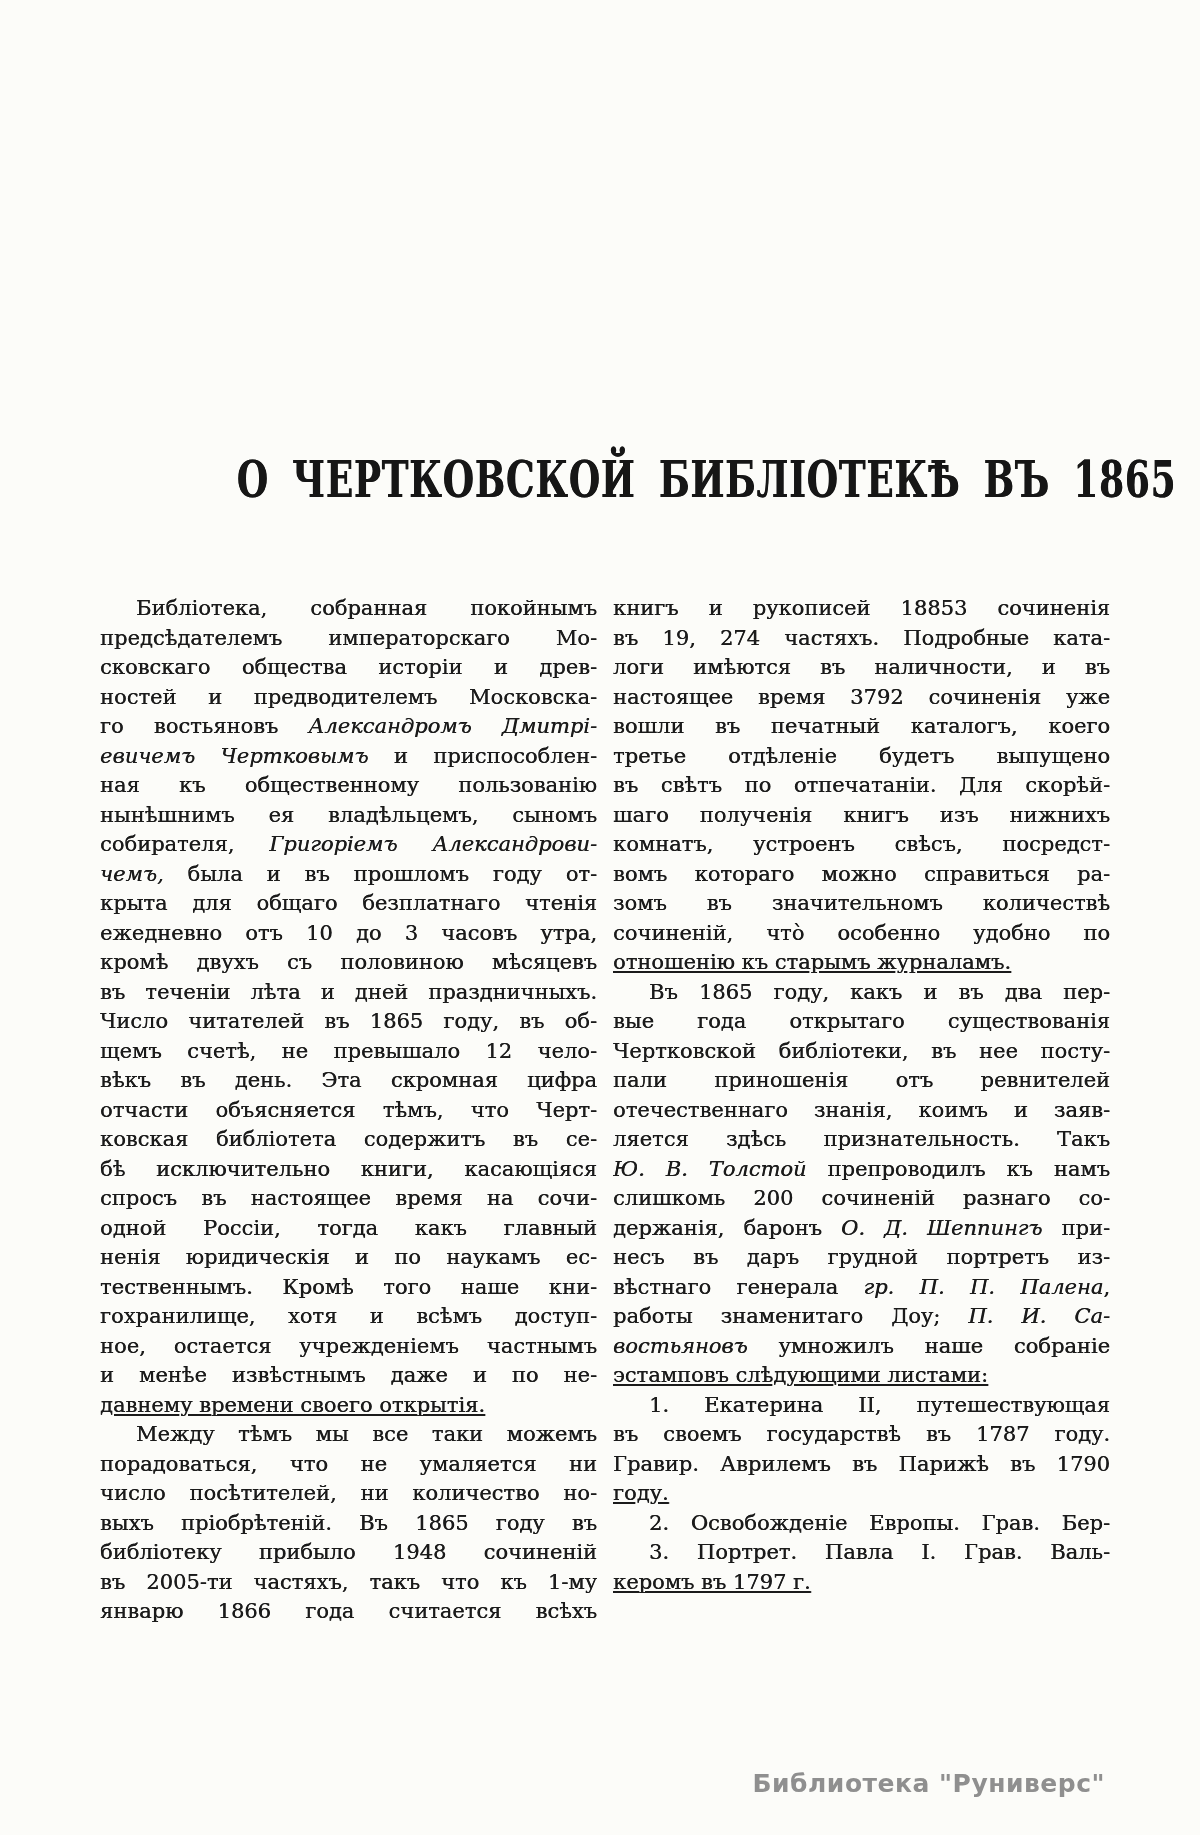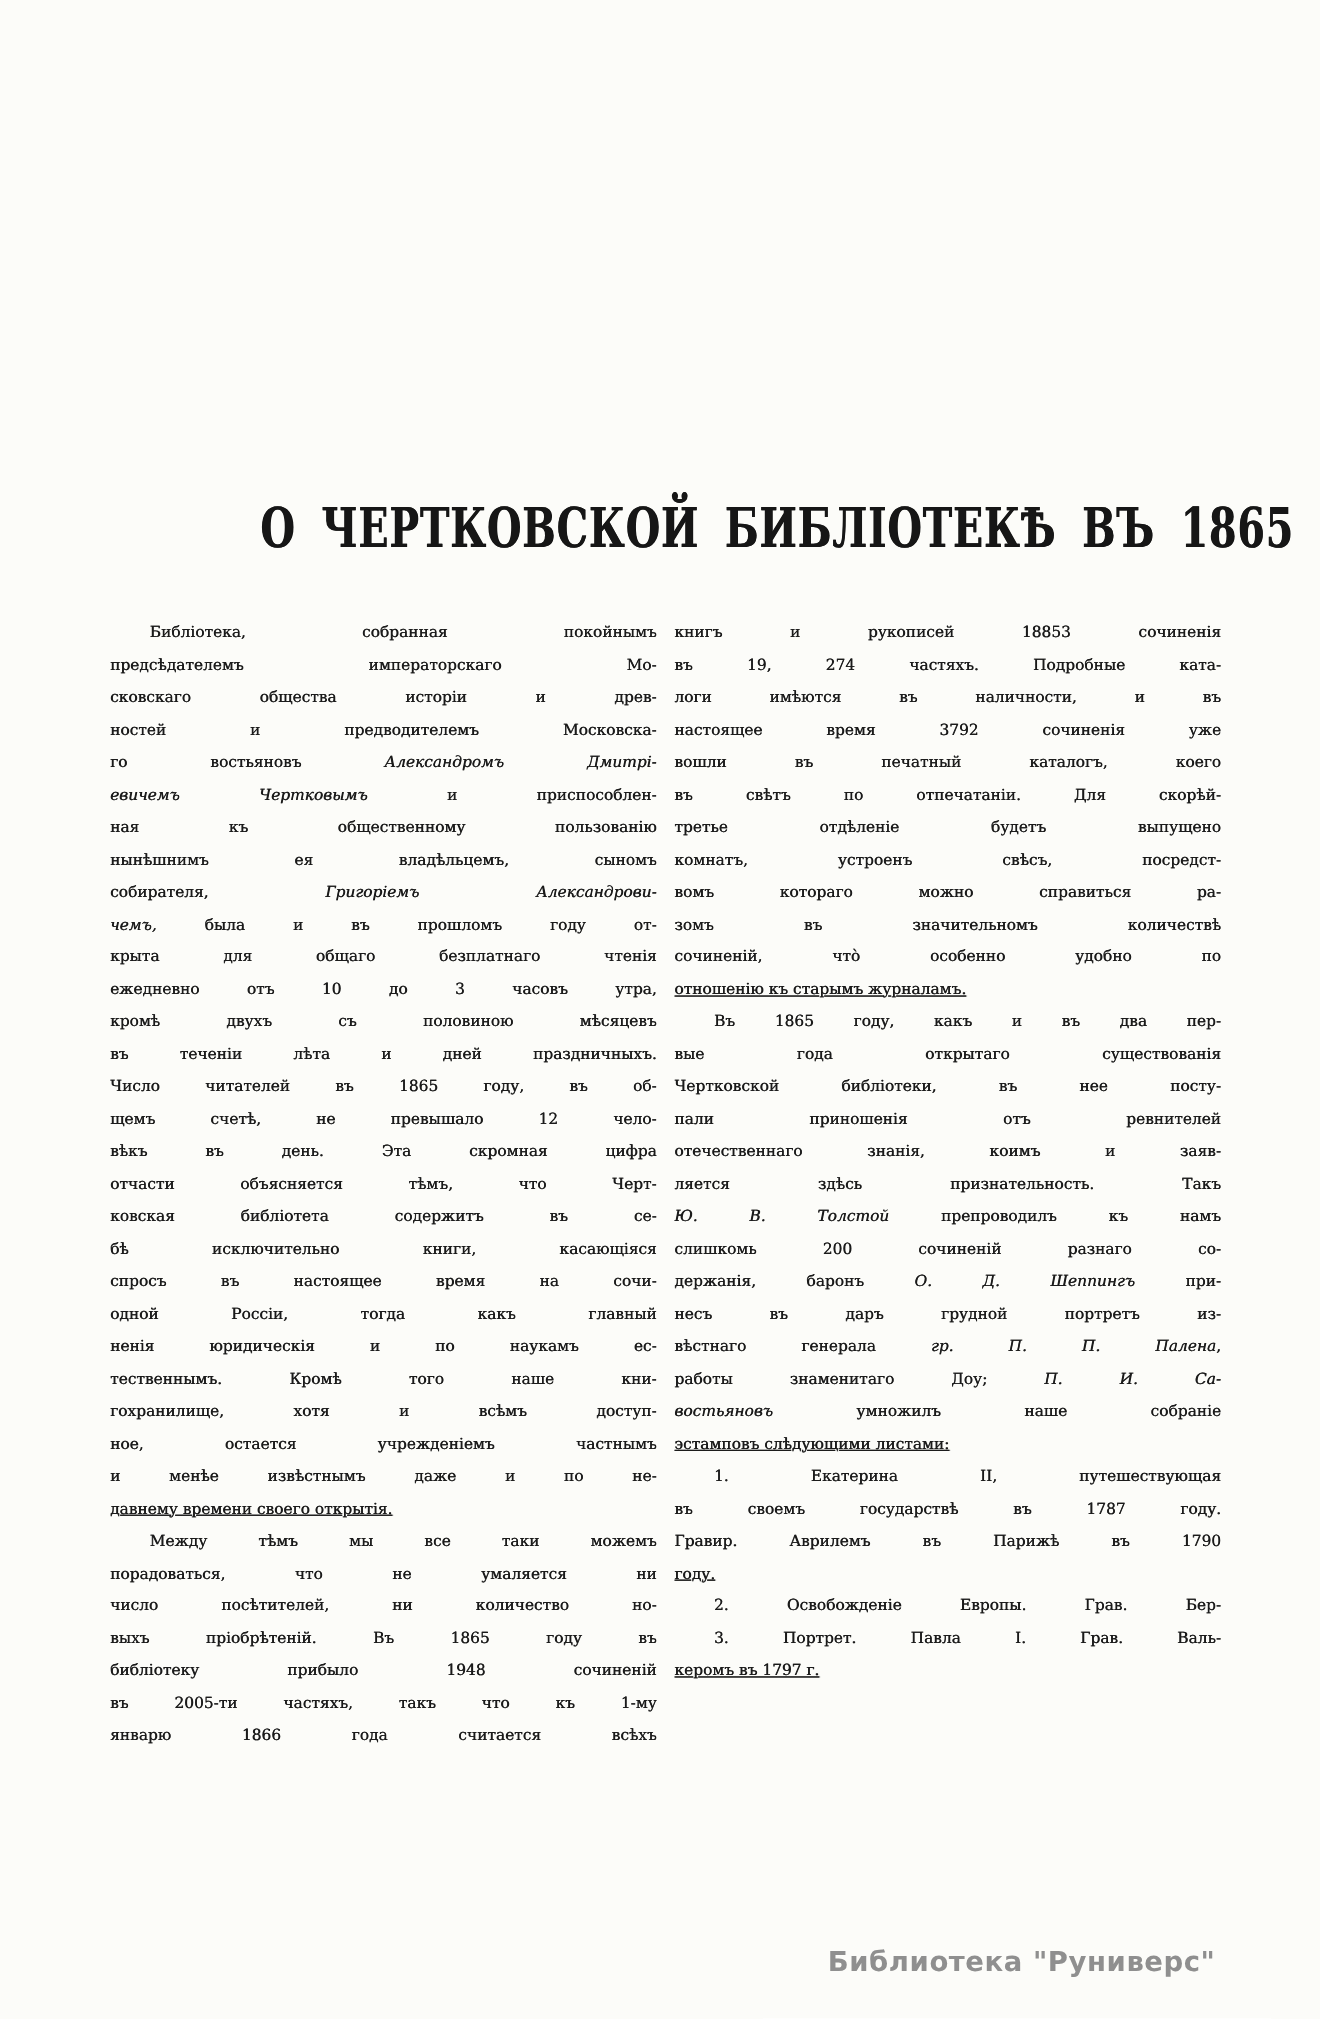--- a/index.html
+++ b/index.html
@@ -27,23 +27,23 @@
     font-weight: bold;
     letter-spacing: 1px;
     word-spacing: 14px;
     color: #161616;
     transform: scaleX(0.72);
     transform-origin: 50% 0;
     text-shadow: 0.5px 0 0 #161616;
   }
   .col {
     position: absolute;
-    top: 561px;
+    top: 594px;
     width: 497px;
-    font-size: 14px;
+    font-size: 21px;
     line-height: 29.5px;
     color: #1b1b1b;
     text-shadow: 0.35px 0 0 #1b1b1b;
   }
   .col-left  { left: 100px; }
   .col-right { left: 613px; }
   .line {
     height: 29.5px;
     overflow: hidden;
     text-align: justify;
@@ -108,22 +108,23 @@
       <div class="line"><span>въ 2005-ти частяхъ, такъ что къ 1-му</span></div>
       <div class="line"><span>январю 1866 года считается всѣхъ</span></div>
     </div>
 
   <div class="col col-right" id="col-right">
       <div class="line"><span>книгъ и рукописей 18853 сочиненія</span></div>
       <div class="line"><span>въ 19, 274 частяхъ. Подробные ката-</span></div>
       <div class="line"><span>логи имѣются въ наличности, и въ</span></div>
       <div class="line"><span>настоящее время 3792 сочиненія уже</span></div>
       <div class="line"><span>вошли въ печатный каталогъ, коего</span></div>
+      <div class="line"><span>третье отдѣленіе будетъ выпущено</span></div>
       <div class="line"><span>въ свѣтъ по отпечатаніи. Для скорѣй-</span></div>
-      <div class="line"><span>третье отдѣленіе будетъ выпущено</span></div>
+      <div class="line"><span>шаго полученія книгъ изъ нижнихъ</span></div>
       <div class="line"><span>комнатъ, устроенъ свѣсъ, посредст-</span></div>
       <div class="line"><span>вомъ котораго можно справиться ра-</span></div>
       <div class="line"><span>зомъ въ значительномъ количествѣ</span></div>
       <div class="line"><span>сочиненій, чтò особенно удобно по</span></div>
       <div class="line nj"><span>отношенію къ старымъ журналамъ.</span></div>
       <div class="line indent"><span>Въ 1865 году, какъ и въ два пер-</span></div>
       <div class="line"><span>вые года открытаго существованія</span></div>
       <div class="line"><span>Чертковской библіотеки, въ нее посту-</span></div>
       <div class="line"><span>пали приношенія отъ ревнителей</span></div>
       <div class="line"><span>отечественнаго знанія, коимъ и заяв-</span></div>

